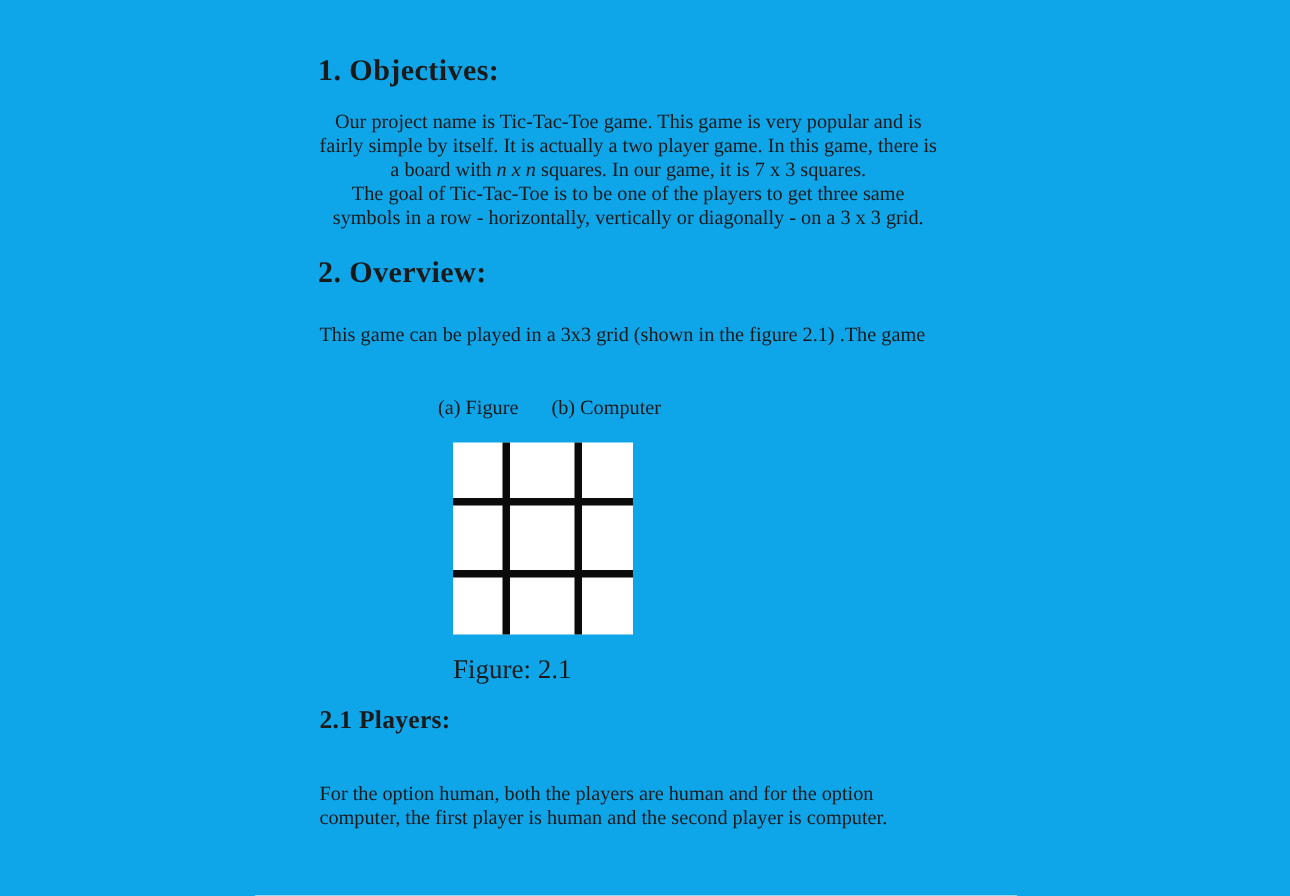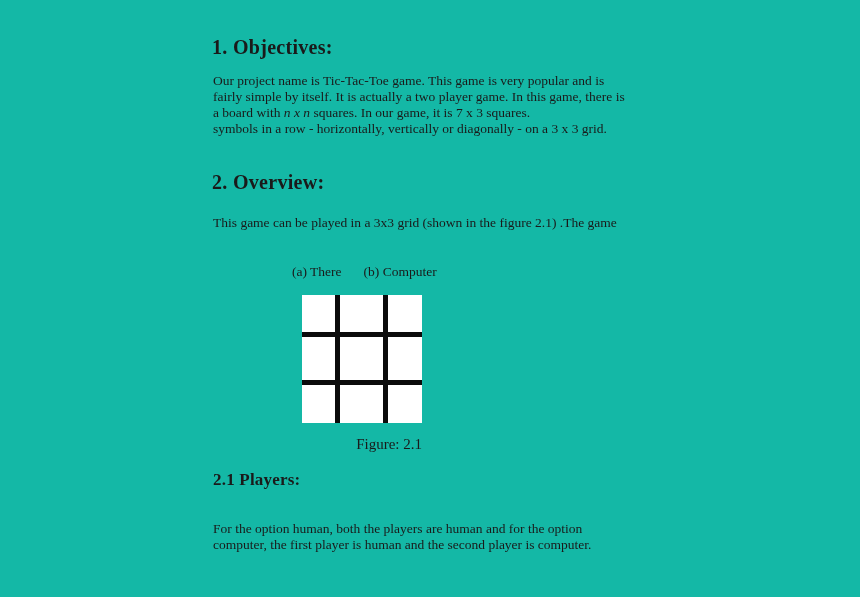--- a/index.html
+++ b/index.html
@@ -1,62 +1,63 @@
 <!DOCTYPE html>
 <html><head>
 <meta charset="utf-8">
 <style>
   * { margin:0; padding:0; box-sizing:border-box; }
   html,body { background:#ffffff; }
   .page {
     position:relative; width:860px; height:597px;
-    background:#14b8a6; overflow:hidden;
+    background:#0ea5e9; overflow:hidden;
     font-family:"Liberation Serif","DejaVu Serif",serif;
     color:#1a1a1a;
   }
   .abs { position:absolute; }
   .h-large { font-size:20px; font-weight:700; letter-spacing:0.3px; }
   .h-small { font-size:17px; font-weight:700; letter-spacing:0.2px; }
   .body-text { font-size:13.5px; line-height:16px; }
   .tline { white-space:nowrap; height:16px; }
   .it { font-style:italic; }
   .options { font-size:13.5px; white-space:nowrap; }
   .options .opt-b { margin-left:22px; }
   .board { position:absolute; left:302px; top:295px; width:120px; height:128px; background:#ffffff; }
   .gline { position:absolute; background:#0b0b0b; }
   .gv { width:5px; height:128px; top:0; }
   .gv1 { left:33px; }
   .gv2 { left:81px; }
   .gh { height:5px; width:120px; left:0; }
   .gh1 { top:37px; }
   .gh2 { top:85px; }
-  .caption { position:absolute; left:302px; top:436px; width:120px; text-align:right; font-size:15px; }
+  .caption { position:absolute; left:302px; top:436px; width:120px; text-align:left; font-size:18px; }
 </style>
 </head>
 <body>
 
 <div class="page">
 
   <h1 class="abs h-large" style="left:212px; top:36px;">1. Objectives:</h1>
 
-  <div class="abs body-text" style="left:213px; top:73px;">
+  <div class="abs body-text" style="left:213px; top:73px;text-align:center;">
     <div class="tline">Our project name is Tic-Tac-Toe game. This game is very popular and is</div>
     <div class="tline">fairly simple by itself. It is actually a two player game. In this game, there is</div>
     <div class="tline"><span>a board with </span><span class="it">n x n</span><span> squares. In our game, it is 7 x 3 squares.</span></div>
+    <div class="tline">The goal of Tic-Tac-Toe is to be one of the players to get three same</div>
     <div class="tline">symbols in a row - horizontally, vertically or diagonally - on a 3 x 3 grid.</div>
   </div>
 
   <h1 class="abs h-large" style="left:212px; top:171px;">2. Overview:</h1>
 
   <div class="abs body-text" style="left:213px; top:215px;">
     <div class="tline">This game can be played in a 3x3 grid (shown in the figure 2.1) .The game</div>
   </div>
 
   <div class="abs options" style="left:292px; top:264px;">
-    <span class="opt-a">(a) There</span><span class="opt-b">(b) Computer</span>
+    <span class="opt-a">(a) Figure</span><span class="opt-b">(b) Computer</span>
   </div>
 
   <div class="board">
     <div class="gline gv gv1"></div>
     <div class="gline gv gv2"></div>
     <div class="gline gh gh1"></div>
     <div class="gline gh gh2"></div>
   </div>
 
   <div class="caption">Figure: 2.1</div>

